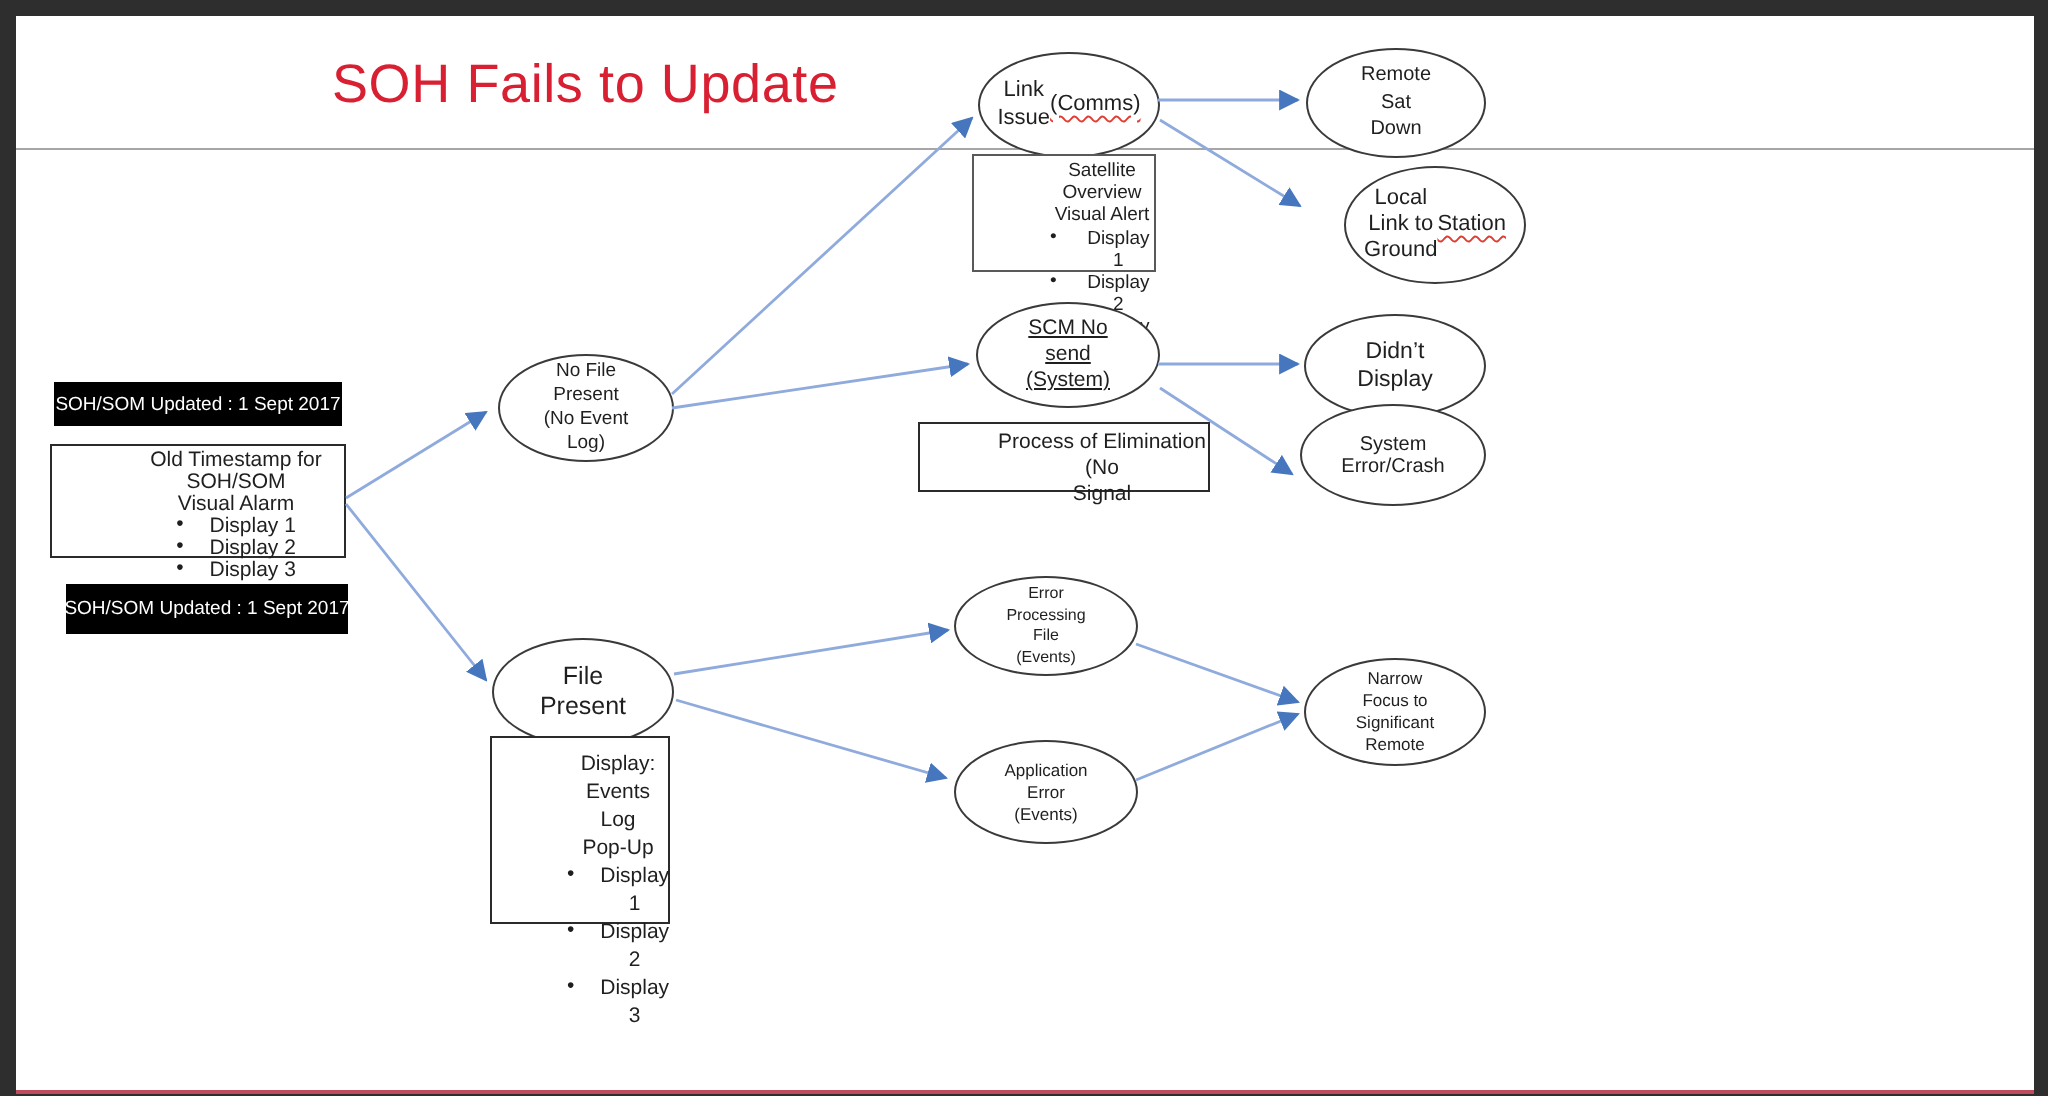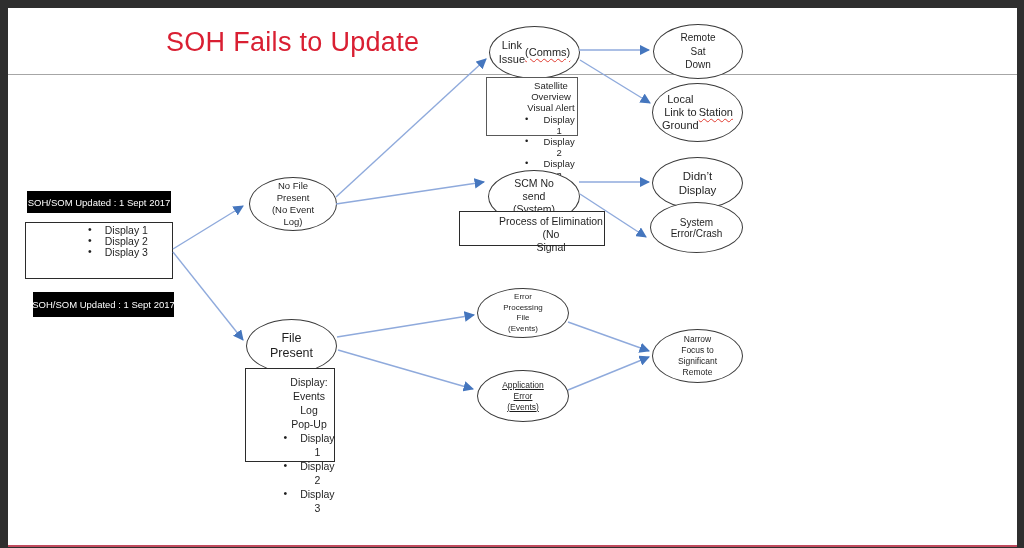--- a/index.html
+++ b/index.html
@@ -37,27 +37,27 @@
     text-decoration-line:underline;
     text-decoration-style:wavy;
     text-decoration-color:#e03c31;
     text-decoration-thickness:1px;
     text-underline-offset:2px;
   }
   
   #n-nofile{left:249px;top:177px;width:86px;height:52px;font-size:9.5px;line-height:12px;}
   #n-link{left:489px;top:26px;width:89px;height:51px;font-size:11px;line-height:13.5px;}
   #n-remote{left:653px;top:24px;width:88px;height:53px;font-size:10px;line-height:13.5px;}
-  #n-local{left:652px;top:83px;width:89px;height:57px;font-size:11px;line-height:12.8px;}
-  #n-scm{left:488px;top:170px;width:90px;height:51px;font-size:10.5px;line-height:13px;}
+  #n-local{left:672px;top:83px;width:89px;height:57px;font-size:11px;line-height:12.8px;}
+  #n-scm{left:488px;top:151px;width:90px;height:51px;font-size:10.5px;line-height:13px;text-decoration:underline;}
   #n-didnt{left:652px;top:157px;width:89px;height:50px;font-size:11.5px;line-height:14px;}
   #n-syserr{left:650px;top:202px;width:91px;height:49px;font-size:10px;line-height:11px;}
   #n-filepresent{left:246px;top:319px;width:89px;height:52px;font-size:12.5px;line-height:15px;}
   #n-errproc{left:477px;top:288px;width:90px;height:48px;font-size:8px;line-height:10.5px;}
-  #n-apperr{left:477px;top:370px;width:90px;height:50px;font-size:8.5px;line-height:11px;text-decoration:underline;}
+  #n-apperr{left:477px;top:370px;width:90px;height:50px;font-size:8.5px;line-height:11px;}
   #n-narrow{left:652px;top:329px;width:89px;height:52px;font-size:8.5px;line-height:11px;}
 
   #lbl-top{left:27px;top:191px;width:144px;height:22px;}
   #lbl-bottom{left:33px;top:292px;width:141px;height:25px;}
 
   #box-oldts{left:25px;top:222px;width:148px;height:57px;font-size:10.5px;line-height:11px;padding-top:2px;}
   #box-sat{left:486px;top:77px;width:92px;height:59px;font-size:9.5px;line-height:11.2px;padding-top:2px;border-color:#595959;}
   #box-proc{left:459px;top:211px;width:146px;height:35px;font-size:10.5px;line-height:13px;padding-top:3px;}
   #box-display{left:245px;top:368px;width:90px;height:94px;font-size:10.5px;line-height:14px;padding-top:6px;}
 
@@ -68,20 +68,22 @@
 <body>
 
 <div class="slide-bg"></div>
 <div class="hairline"></div>
 
 <div class="title">SOH Fails to Update</div>
 
 <div class="black-label" id="lbl-top">SOH/SOM Updated : 1 Sept 2017</div>
 
 <div class="box" id="box-oldts">
+  <div class="pre">Old Timestamp for SOH/SOM
+Visual Alarm</div>
   <div class="bullet-row">
       <span class="dot">•</span>
       <span>Display 1</span>
     </div>
   <div class="bullet-row">
       <span class="dot">•</span>
       <span>Display 2</span>
     </div>
   <div class="bullet-row">
       <span class="dot">•</span>

